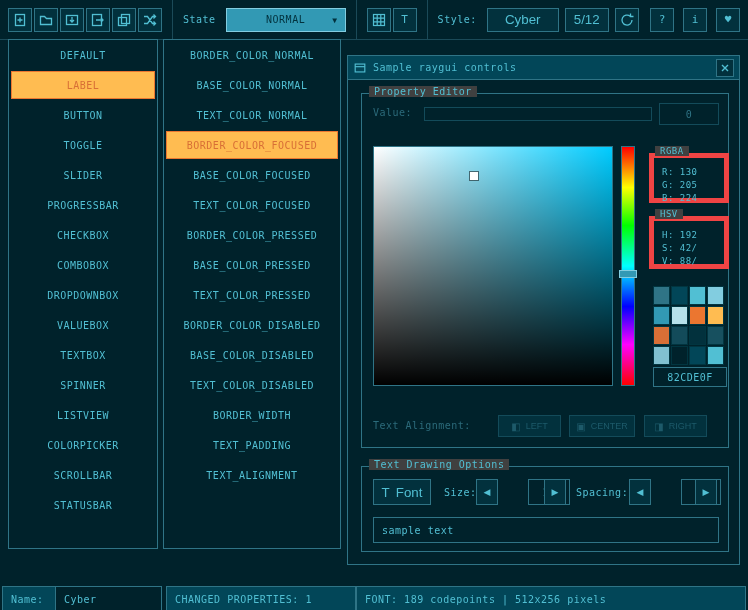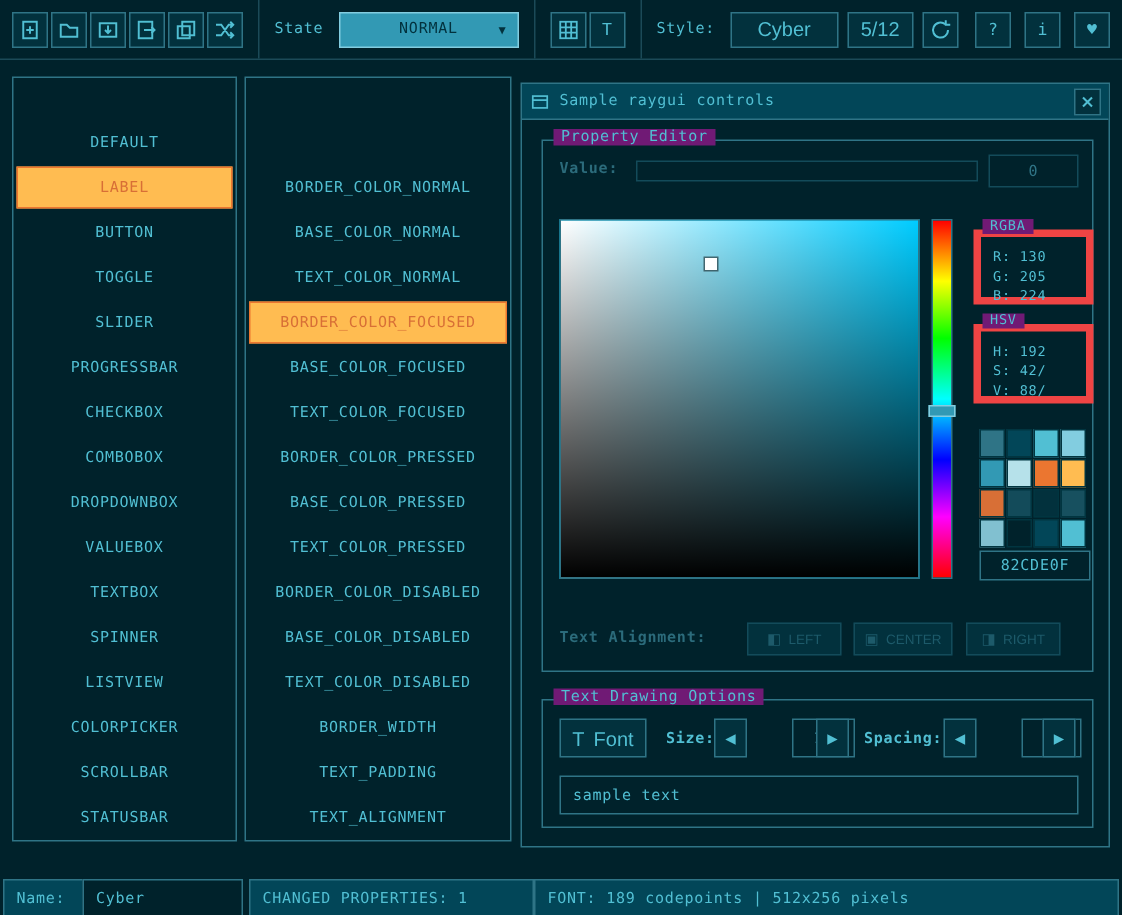--- a/index.html
+++ b/index.html
@@ -3,58 +3,58 @@
 <meta charset="utf-8">
 <style>
   * { margin:0; padding:0; box-sizing:border-box; }
   html,body { width:748px; height:610px; }
   body {
     background:#00222b;
     font-family:"DejaVu Sans Mono","DejaVu Sans",monospace;
     color:#51bfd3; overflow:hidden; position:relative;
     font-size:10px; letter-spacing:.5px;
   }
-  .abs { position:absolute;font-weight:bold; }
+  .abs { position:absolute; }
 
   
   .toolbar { position:absolute; left:0; top:0; width:748px; height:40px;
     display:flex; align-items:center; padding:0 8px; gap:2px;
     border-bottom:1px solid #1b4a58; background:#00222b; }
   .tbtn { width:24px; height:24px; background:#02313d; border:1px solid #2f7486;
     display:flex; align-items:center; justify-content:center; color:#51bfd3;
     font-family:inherit; font-size:11px; flex:0 0 auto; }
   .tbtn svg { display:block; }
   .vsep { width:1px; align-self:stretch; background:#1b4a58; margin:0 8px; flex:0 0 auto; }
   .lbl { color:#51bfd3; white-space:nowrap; }
   .dropdown { width:120px; height:24px; background:#3299b4; border:1px solid #82cde0;
     color:#02313d; display:flex; align-items:center; justify-content:center;
     position:relative; margin-left:8px; flex:0 0 auto; }
   .dd-arrow { position:absolute; right:7px; top:50%; transform:translateY(-50%);
     font-size:8px; color:#02313d; }
   .wbtn { height:24px; background:#02313d; border:1px solid #2f7486; color:#51bfd3;
     display:flex; align-items:center; justify-content:center; padding:0 8px; flex:0 0 auto; }
 
   
-  .panel { position:absolute; top:51px; height:510px; border:1px solid #2f7486;
-    background:#00222b; display:flex; flex-direction:column;justify-content:flex-end; }
+  .panel { position:absolute; top:39px; height:510px; border:1px solid #2f7486;
+    background:#00222b; display:flex; flex-direction:column; }
   .list-item { height:30px; display:flex; align-items:center; justify-content:center;
     color:#51bfd3; }
   .list-item.selected { height:28px; margin:1px 2px; background:#ffbc51;
     border:1px solid #eb7630; color:#d86f36; }
 
   
   .window { position:absolute; left:347px; top:55px; width:393px; height:510px;
     border:1px solid #2f7486; background:#00222b; }
   .titlebar { position:absolute; left:0; top:0; right:0; height:24px; background:#024658;
     border-bottom:1px solid #2f7486; display:flex; align-items:center; padding:0 5px; gap:6px; }
   .close-btn { width:18px; height:18px; background:#02313d; border:1px solid #2f7486;
     display:flex; align-items:center; justify-content:center; margin-left:auto; }
 
   .groupbox { position:absolute; border:1px solid #2f7486; }
-  .gb-label { position:absolute; top:-8px; left:8px; background:#701a75; padding:0 5px;
+  .gb-label { position:absolute; top:-8px; left:8px; background:#404040; padding:0 5px;
     color:#51bfd3; white-space:nowrap; }
   .muted { color:#2b6b7b; }
 
   .slider { position:absolute; border:1px solid #134b5a; background:#00222b; }
   .valuebox { position:absolute; border:1px solid #134b5a; color:#2f7486;
     display:flex; align-items:center; justify-content:center; }
 
   .svpanel { position:absolute; border:1px solid #2f7486; }
   .sv-cursor { position:absolute; width:8px; height:8px; background:#ffffff;
     transform:translate(-50%,-50%); box-shadow:0 0 0 1px rgba(0,0,0,.5); }

